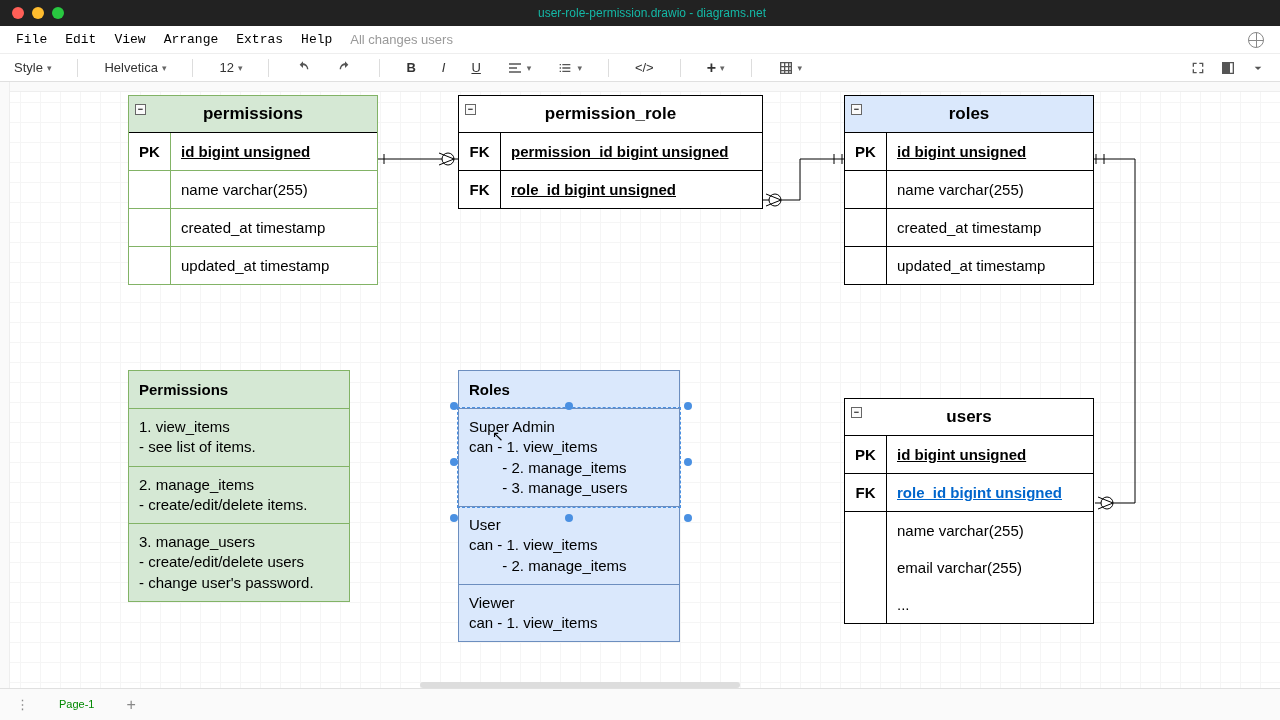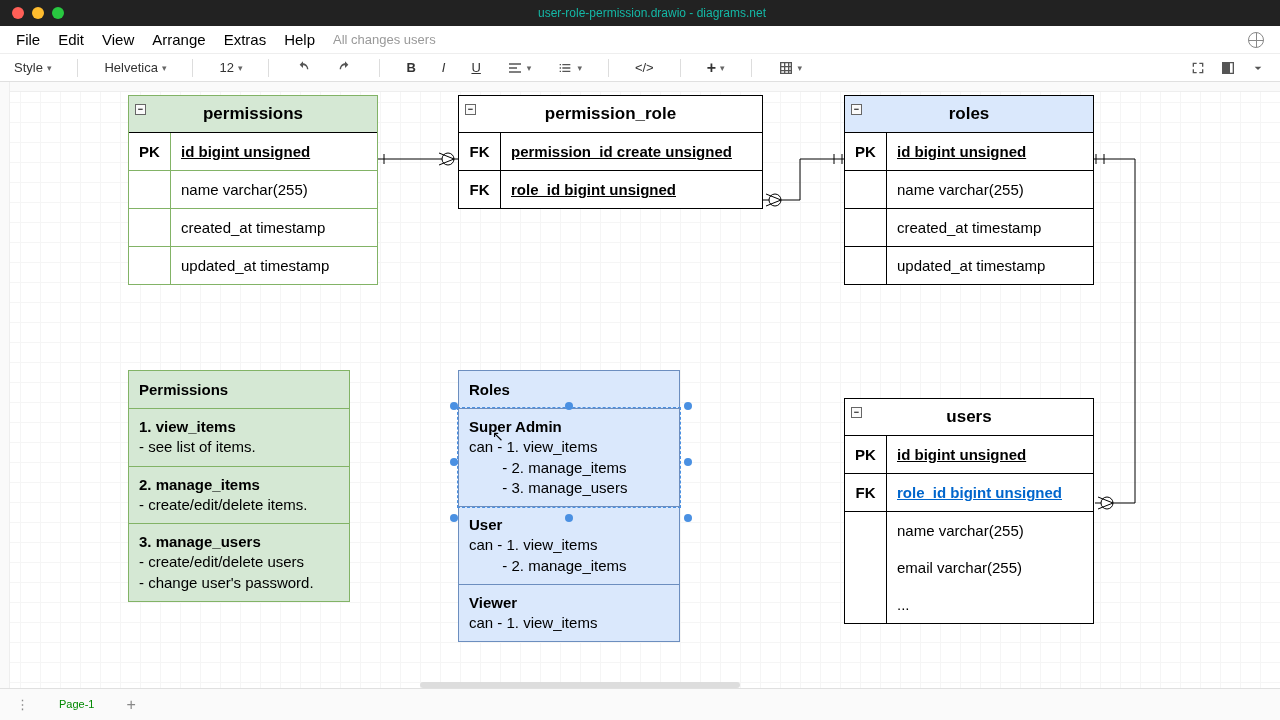--- a/index.html
+++ b/index.html
@@ -9,21 +9,21 @@
   .titlebar { height: 26px; background: #222; display: flex; align-items: center; padding: 0 12px; position: relative; }
   .traffic-lights { display: flex; gap: 8px; }
   .traffic-light { width: 12px; height: 12px; border-radius: 50%; }
   .tl-red { background: #ff5f57; }
   .tl-yellow { background: #febc2e; }
   .tl-green { background: #28c840; }
   .titlebar-title { position: absolute; left: 50%; transform: translateX(-50%); color: #14b8a6; font-size: 12px; margin-left: 12px; }
   
   
   .menubar { height: 28px; display: flex; align-items: center; padding: 0 8px; border-bottom: 1px solid #eee; gap: 2px; }
-  .menubar span.menu { padding: 4px 8px; cursor: pointer; font-size: 15px; }
+  .menubar span.menu { padding: 4px 8px; cursor: pointer; font-size: 13px; font-family: Liberation Mono, monospace; }
   .menubar .status { color: #999; margin-left: 8px; font-size: 13px; }
   .menubar .spacer { flex: 1; }
   .globe-icon { width: 16px; height: 16px; border: 1.5px solid #888; border-radius: 50%; position: relative; margin-right: 8px; }
   .globe-icon::before { content: ''; position: absolute; left: 50%; top: 0; bottom: 0; width: 1px; background: #888; }
   .globe-icon::after { content: ''; position: absolute; top: 50%; left: 0; right: 0; height: 1px; background: #888; }
   
   
   .toolbar { height: 28px; display: flex; align-items: center; padding: 0 10px; border-bottom: 1px solid #e0e0e0; gap: 18px; font-size: 13px; color: #333; }
   .toolbar .tb-item { display: flex; align-items: center; gap: 2px; padding: 2px 4px; cursor: pointer; }
   .toolbar .dropdown::after { content: '▾'; font-size: 9px; color: #666; margin-left: 2px; }
@@ -59,21 +59,21 @@
   .note { position: absolute; border: 1px solid; font-size: 15px; }
   .note.green { background: #d5e8d4; border-color: #82b366; }
   .note.blue { background: #dae8fc; border-color: #6c8ebf; }
   .note-header { font-weight: bold; padding: 10px 10px; border-bottom: 1px solid; }
   .note.green .note-header { border-color: #82b366; }
   .note.blue .note-header { border-color: #6c8ebf; }
   .note-section { padding: 8px 10px; border-bottom: 1px solid; line-height: 1.35; }
   .note.green .note-section { border-color: #82b366; }
   .note.blue .note-section { border-color: #6c8ebf; }
   .note-section:last-child { border-bottom: none; }
-  .note b { font-weight: bold; }
+  .note b { font-weight: normal; }
   
   
   .selected { position: relative; }
   .selected::after { content: ''; position: absolute; inset: -2px; border: 1px dashed #4a90e2; pointer-events: none; }
   .sel-handle { position: absolute; width: 8px; height: 8px; background: #4a90e2; border-radius: 50%; z-index: 10; }
   
   
   .connector-layer { position: absolute; inset: 0; pointer-events: none; }
   
   
@@ -236,21 +236,21 @@
       </div>
   </div>
 
   <div class="entity" style="left:458px; top:13px; width:305px;">
     <div class="entity-header white">
       <span class="collapse-icon">−</span>
       <span>permission_role</span>
     </div>
     <div class="entity-row">
         <div class="key-cell">FK</div>
-        <div class="field-cell underline">permission_id create unsigned</div>
+        <div class="field-cell underline">permission_id bigint unsigned</div>
       </div>
     <div class="entity-row">
         <div class="key-cell">FK</div>
         <div class="field-cell underline">role_id bigint unsigned</div>
       </div>
   </div>
 
   <div class="entity" style="left:844px; top:13px; width:250px;">
     <div class="entity-header blue">
       <span class="collapse-icon">−</span>

